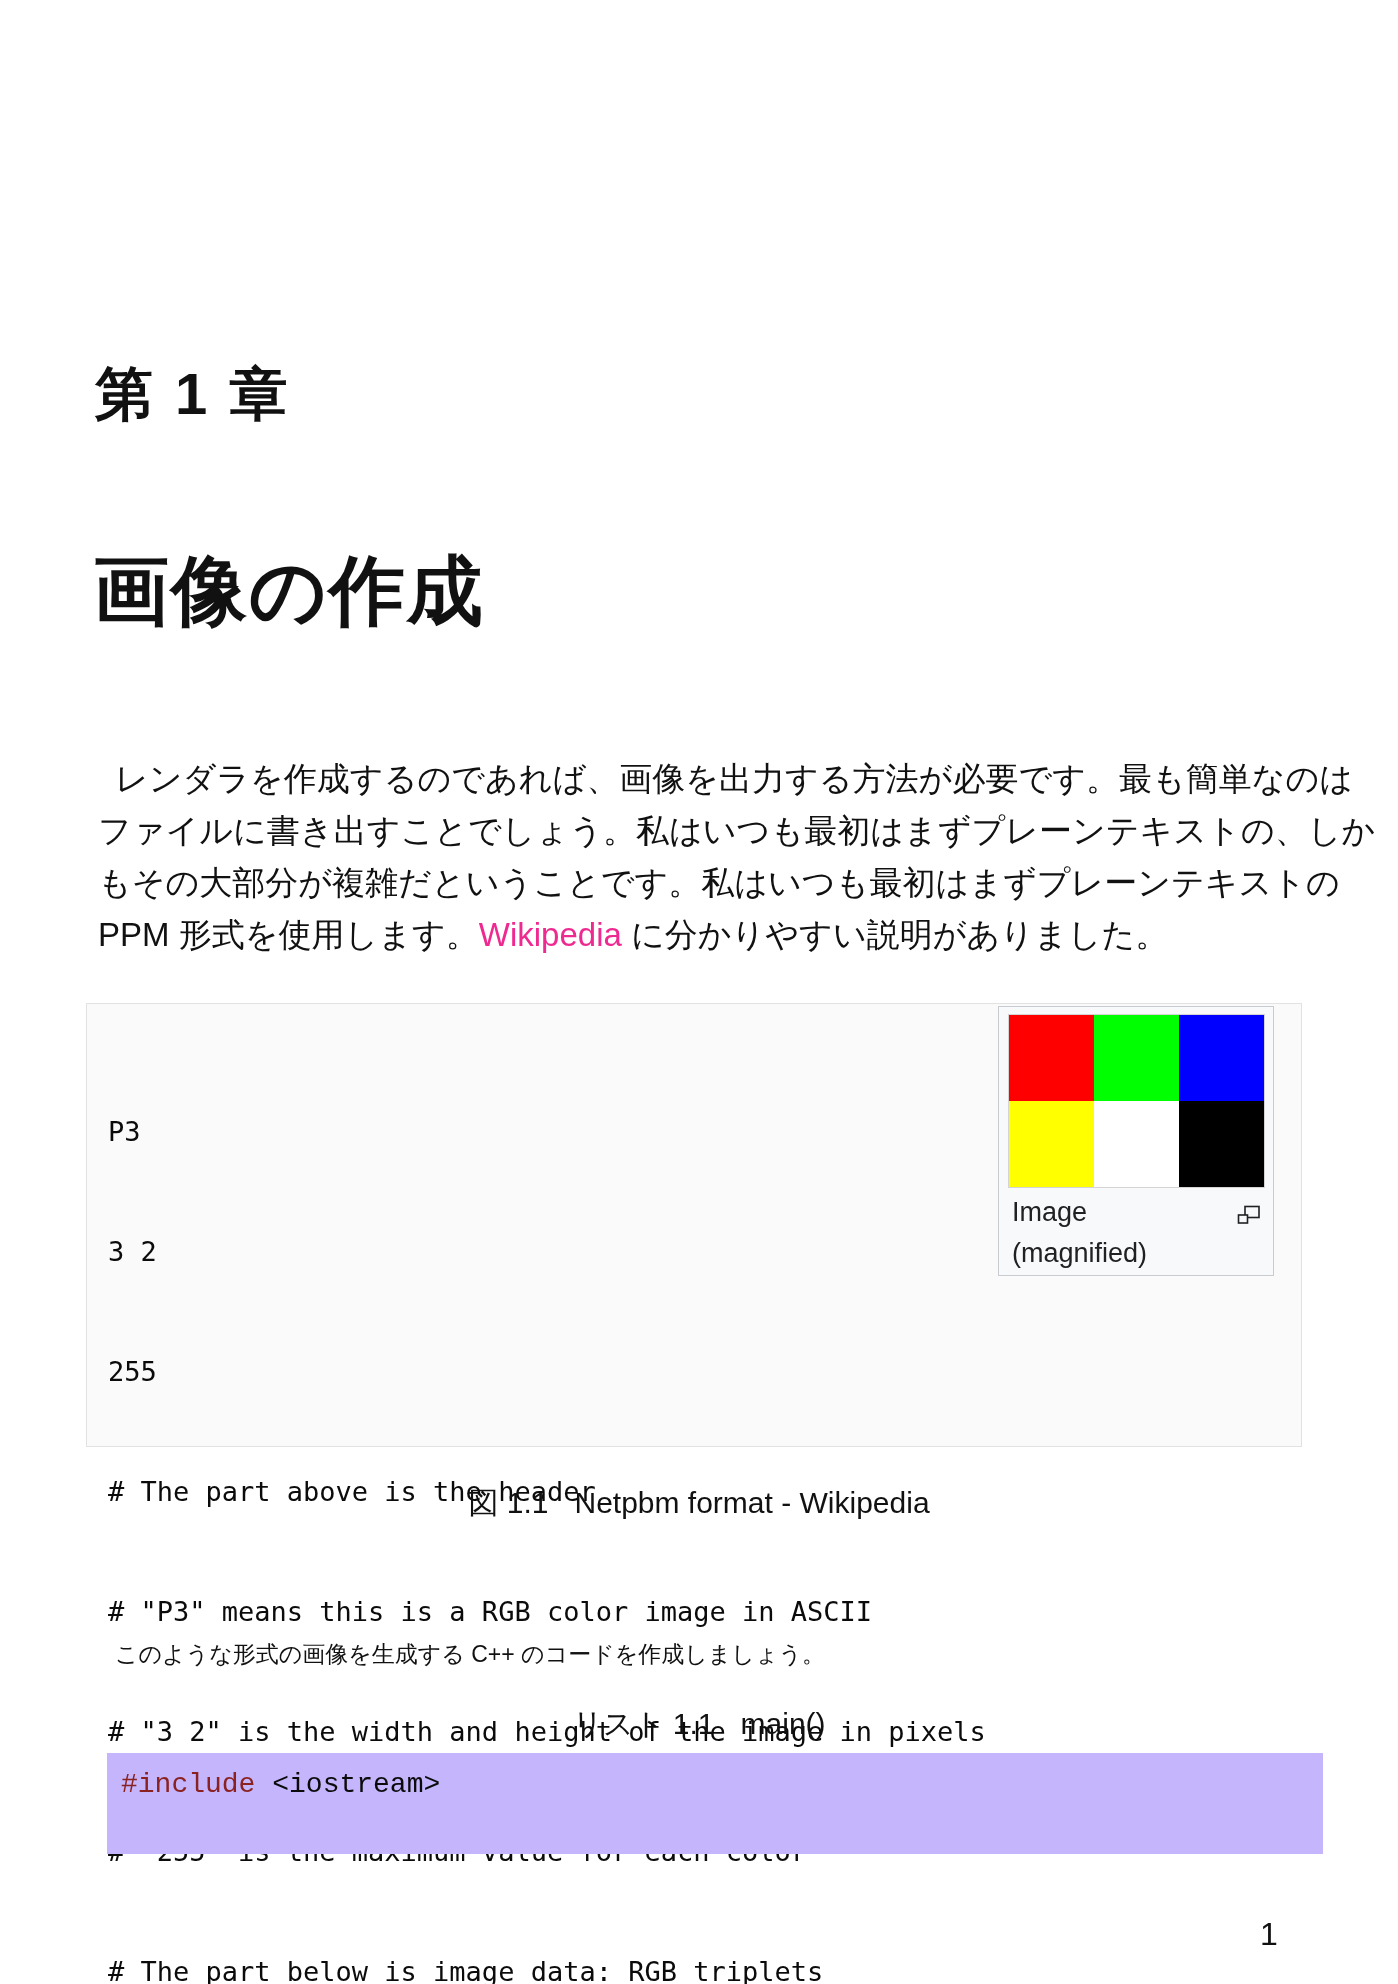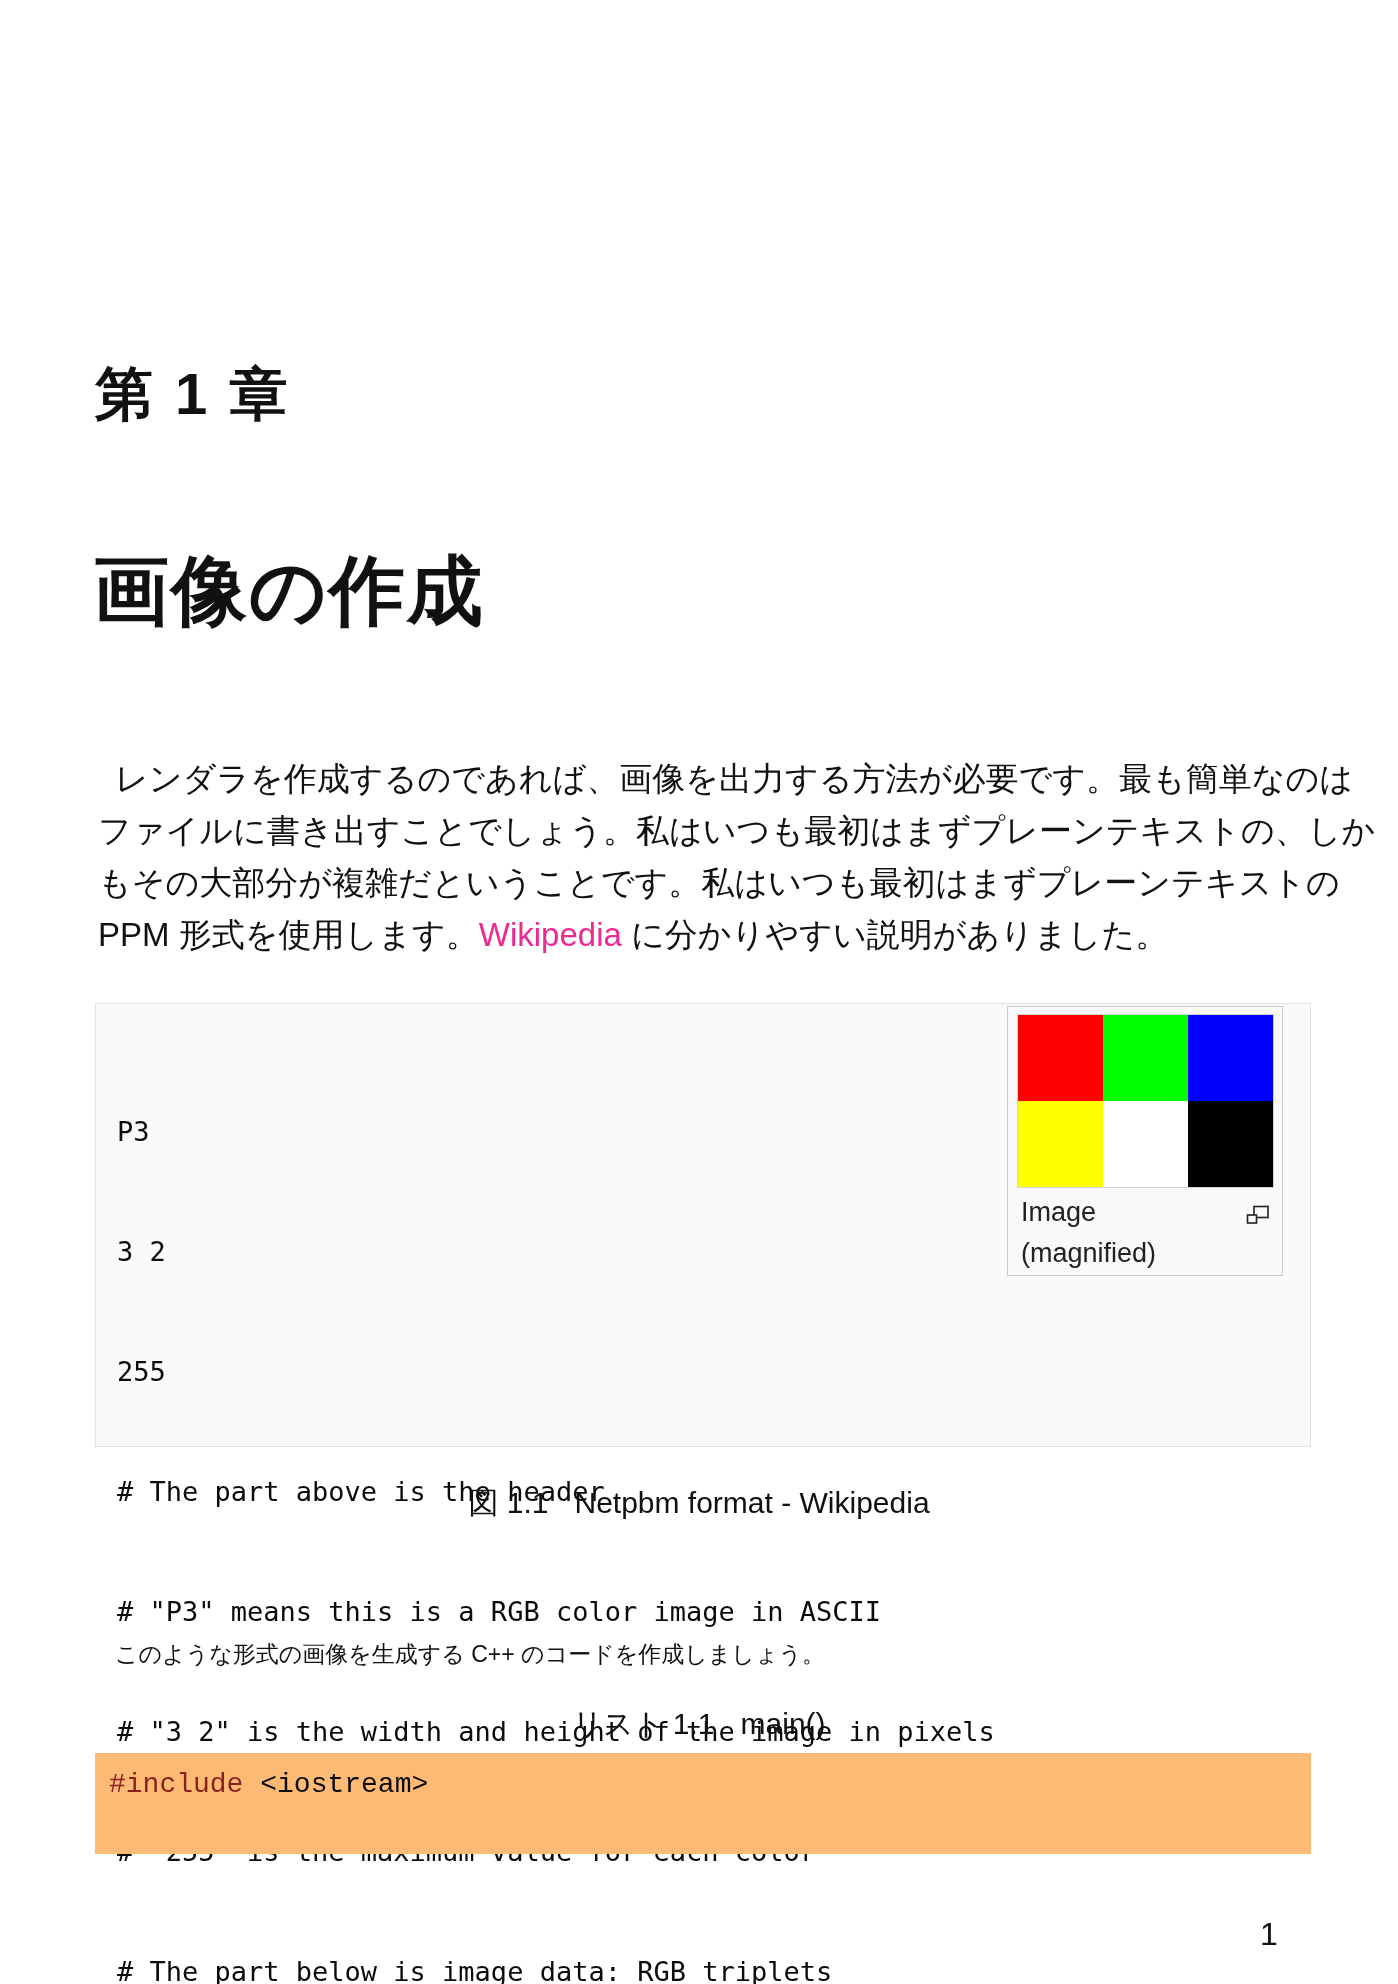--- a/index.html
+++ b/index.html
@@ -15,21 +15,21 @@
     position:absolute; left:93px; top:490px;
     font-size:76px; font-weight:bold; line-height:1; letter-spacing:2px;
   }
   .para1 { position:absolute; left:98px; top:753px; width:1216px;
     font-size:33px; line-height:52px; }
   .pline { white-space:nowrap; }
   .pline.indent { padding-left:17px; }
   .wlink { text-decoration:none; cursor:pointer; }
 
   .figurebox {
-    position:absolute; left:95px; top:1003px; width:1216px; height:444px;
+    position:absolute; left:86px; top:1003px; width:1216px; height:444px;
     background:#fafafa; border:1px solid #e2e2e2; box-sizing:border-box;
   }
   .codelines {
     position:absolute; left:21px; top:28px;
     font-family:"DejaVu Sans Mono", monospace; font-size:27px; line-height:40px;
     white-space:pre; color:#0b0b0b;
   }
   .thumb {
     position:absolute; top:2px; left:911px; width:276px; height:270px;
     background:#f8f9fa; border:1px solid #c8ccd1; box-sizing:border-box;
@@ -50,22 +50,22 @@
   .caplabel { margin-right:26px; }
 
   .para2 { position:absolute; left:98px; top:1628px; width:1216px;
     font-size:23px; line-height:52px; padding-left:17px; box-sizing:border-box; }
 
   .listcaption {
     position:absolute; left:0; top:1704px; width:100%; text-align:center;
     font-size:30px; color:#111;
   }
   .codeblock2 {
-    position:absolute; left:95px; top:1753px; width:1216px; height:101px;
-    background:#fdba74; box-sizing:border-box;
+    position:absolute; left:107px; top:1753px; width:1216px; height:101px;
+    background:#c4b5fd; box-sizing:border-box;
     font-family:"Liberation Mono", monospace; font-size:28px;
     padding:16px 0 0 14px; white-space:pre; color:#0b0b0b;
   }
   .pagenum { position:absolute; left:1260px; top:1916px; font-size:32px; color:#111; }
 </style>
 </head>
 <body>
 
 <div class="page">
 

